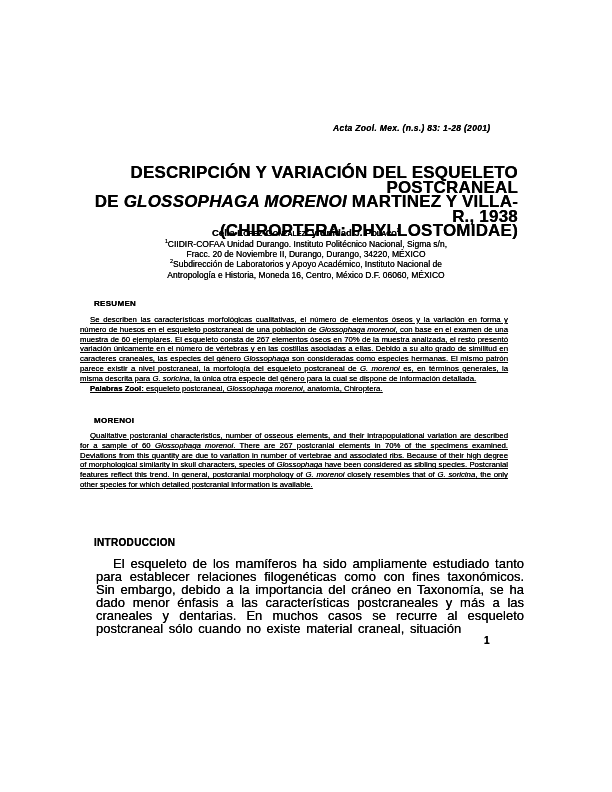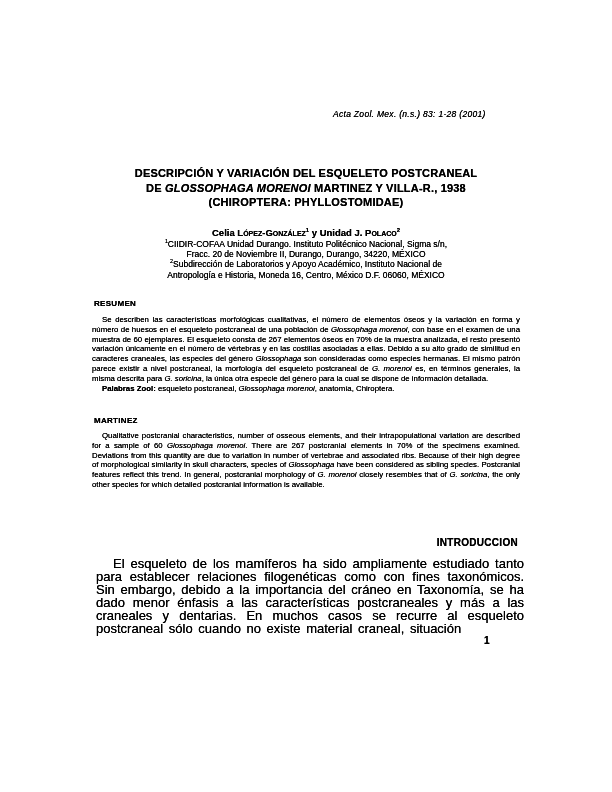--- a/index.html
+++ b/index.html
@@ -14,35 +14,35 @@
     background: #ffffff;
     font-family: "Liberation Sans", sans-serif;
     color: #000000;
     overflow: hidden;
   }
   .scan-text {
     text-shadow: 0 0 0.45px #000;
   }
   .journal-citation {
     position: absolute;
-    top: 109px;
+    top: 123px;
     left: 333px;
     font-size: 8.5px;
     font-style: italic;
-    font-weight: normal;
+    font-weight: bold;
     letter-spacing: 0.3px;
   }
   .title-block {
     position: absolute;
     top: 166px;
     left: 94px;
     width: 424px;
-    text-align: center;
+    text-align: right;
     font-weight: bold;
-    font-size: 11px;
+    font-size: 17px;
     line-height: 14.5px;
     letter-spacing: 0.2px;
   }
   .authors-line {
     position: absolute;
     top: 227px;
     left: 94px;
     width: 424px;
     text-align: center;
     font-weight: bold;
@@ -63,42 +63,43 @@
     width: 424px;
     text-align: left;
     font-weight: bold;
     font-size: 8px;
     letter-spacing: 0.3px;
   }
   .resumen-heading { top: 299px; }
   .abstract-heading { top: 416px; }
   .small-paragraph-block {
     position: absolute;
-    left: 92px;
+    left: 80px;
     width: 428px;
     font-size: 7.8px;
     line-height: 9.8px;
     text-align: justify;
+    text-decoration: underline;
   }
   .resumen-body { top: 315px; }
   .abstract-body { top: 431px; }
   .small-paragraph-block p {
     margin: 0;
     text-indent: 10px;
   }
   .keywords-line {
     margin: 0;
     text-indent: 0;
   }
   .intro-heading {
     position: absolute;
     top: 537px;
     left: 94px;
     width: 424px;
-    text-align: right;
+    text-align: left;
     font-weight: bold;
     font-size: 10px;
     letter-spacing: 0.3px;
   }
   .intro-paragraph {
     position: absolute;
     top: 557px;
     left: 96px;
     width: 428px;
     font-size: 13px;
@@ -145,21 +146,21 @@
     <div><span>Antropología e Historia, Moneda 16, Centro, México D.F. 06060, MÉXICO</span></div>
   </div>
 
   <div class="section-heading-small resumen-heading">RESUMEN</div>
 
   <div class="small-paragraph-block resumen-body">
     <p><span>Se describen las características morfológicas cualitativas, el número de elementos óseos y la variación en forma y número de huesos en el esqueleto postcraneal de una población de </span><span style="font-style: italic;">Glossophaga morenoi</span><span>, con base en el examen de una muestra de 60 ejemplares. El esqueleto consta de 267 elementos óseos en 70% de la muestra analizada, el resto presentó variación únicamente en el número de vértebras y en las costillas asociadas a ellas. Debido a su alto grado de similitud en caracteres craneales, las especies del género </span><span style="font-style: italic;">Glossophaga</span><span> son consideradas como especies hermanas. El mismo patrón parece existir a nivel postcraneal, la morfología del esqueleto postcraneal de </span><span style="font-style: italic;">G. morenoi</span><span> es, en términos generales, la misma descrita para </span><span style="font-style: italic;">G. soricina</span><span>, la única otra especie del género para la cual se dispone de información detallada.</span></p>
     <p class="keywords-line"><span style="font-weight: bold;">Palabras Zool: </span><span>esqueleto postcraneal, </span><span style="font-style: italic;">Glossophaga morenoi</span><span>, anatomía, Chiroptera.</span></p>
   </div>
 
-  <div class="section-heading-small abstract-heading">MARTINEZ</div>
+  <div class="section-heading-small abstract-heading">MORENOI</div>
 
   <div class="small-paragraph-block abstract-body">
     <p><span>Qualitative postcranial characteristics, number of osseous elements, and their intrapopulational variation are described for a sample of 60 </span><span style="font-style: italic;">Glossophaga morenoi</span><span>. There are 267 postcranial elements in 70% of the specimens examined. Deviations from this quantity are due to variation in number of vertebrae and associated ribs. Because of their high degree of morphological similarity in skull characters, species of </span><span style="font-style: italic;">Glossophaga</span><span> have been considered as sibling species. Postcranial features reflect this trend. In general, postcranial morphology of </span><span style="font-style: italic;">G. morenoi</span><span> closely resembles that of </span><span style="font-style: italic;">G. soricina</span><span>, the only other species for which detailed postcranial information is available.</span></p>
   </div>
 
   <div class="intro-heading">INTRODUCCION</div>
 
   <div class="intro-paragraph">
     <p>El esqueleto de los mamíferos ha sido ampliamente estudiado tanto para establecer relaciones filogenéticas como con fines taxonómicos. Sin embargo, debido a la importancia del cráneo en Taxonomía, se ha dado menor énfasis a las características postcraneales y más a las craneales y dentarias. En muchos casos se recurre al esqueleto postcraneal sólo cuando no existe material craneal, situación</p>
   </div>

